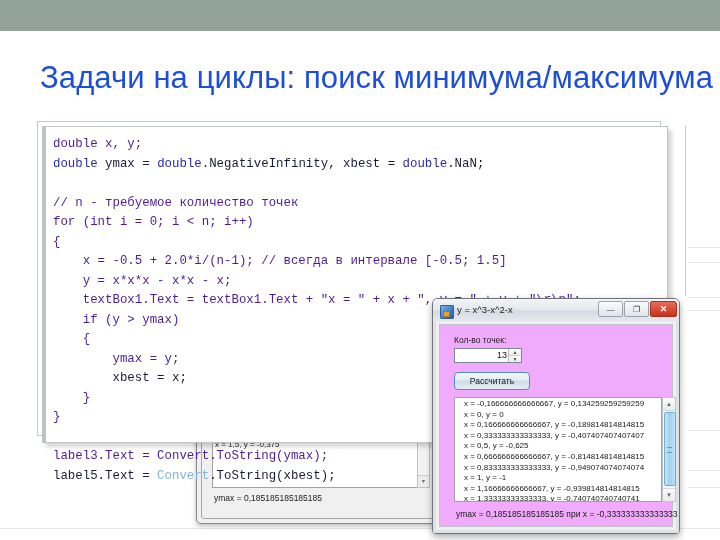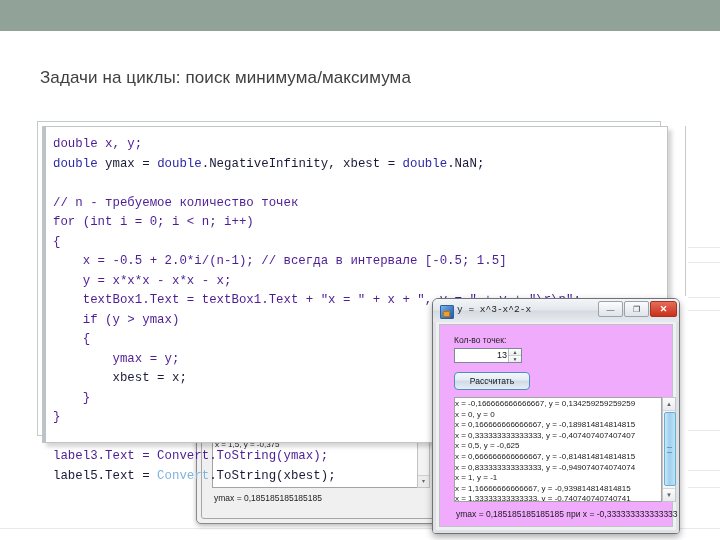--- a/index.html
+++ b/index.html
@@ -9,22 +9,22 @@
     font-family:"Liberation Sans", sans-serif;
   }
   
   #topband{
     position:absolute;left:0;top:0;width:720px;height:31px;
     background:#91a398;
   }
   
   #title{
     position:absolute;left:40px;top:63px;width:640px;
-    font-size:17px;line-height:30px;
-    color:#404040;
+    font-size:31px;line-height:30px;
+    color:#1d4ed8;
     letter-spacing:.1px;
     white-space:nowrap;
   }
   
   .rule{position:absolute;background:#e9e9e9;height:1px;}
   #vrule{position:absolute;left:685px;top:126px;width:1px;height:170px;background:#c9c9c9;}
   
   #backwin{
     position:absolute;left:196px;top:284px;width:248px;height:240px;
     background:#f0f0f0;
@@ -78,21 +78,21 @@
     position:absolute;left:7px;top:6px;width:12px;height:12px;
     background:linear-gradient(135deg,#7fb2e5 0%,#3b7cc4 60%,#2a5d9b 100%);
     border:1px solid #2f5f9c;border-radius:1px;
   }
   #appicon:after{
     content:"";position:absolute;left:2px;top:5px;width:5px;height:4px;
     background:#f0a02a;border:1px solid #b9731a;
   }
   #wintitle{
     position:absolute;left:24px;top:5px;
-    font-size:9.5px;color:#1d1d1d;white-space:nowrap;font-family:Liberation Mono, monospace;
+    font-size:9.5px;color:#1d1d1d;white-space:nowrap;
   }
   .wbtn{
     position:absolute;top:2px;height:16px;
     border:1px solid #9aa2ab;border-radius:2px;
     background:linear-gradient(to bottom,#fbfcfd,#dfe4ea);
     box-sizing:border-box;
   }
   #btn-min{right:56px;width:25px;}
   #btn-max{right:30px;width:25px;}
   #btn-close{
@@ -142,21 +142,21 @@
     background:linear-gradient(to bottom,#f4f8fb 0%,#e2eaf2 45%,#cfdae6 50%,#e6eef5 100%);
     border:1px solid #4d8ec4;border-radius:4px;
     font-size:8.5px;color:#131313;text-align:center;line-height:17px;
     box-sizing:border-box;
   }
   #frontlist{
     position:absolute;left:14px;top:72px;width:208px;height:105px;
     background:#ffffff;border:1px solid #a3a3a3;
     overflow:hidden;
     font-size:8px;line-height:10.6px;color:#191919;
-    padding:1px 0;box-sizing:border-box;
+    padding:1px 9px;box-sizing:border-box;
   }
   #frontlist .row{white-space:nowrap;}
   #frontscroll{
     position:absolute;left:222px;top:72px;width:14px;height:105px;
     background:#f5f6f7;border:1px solid #c2c6ca;box-sizing:border-box;
   }
   #frontscroll .arw{
     position:absolute;left:0;width:12px;height:12px;
     background:linear-gradient(to bottom,#fbfbfb,#e9ebed);
     font-size:6px;color:#5b6166;text-align:center;line-height:12px;

